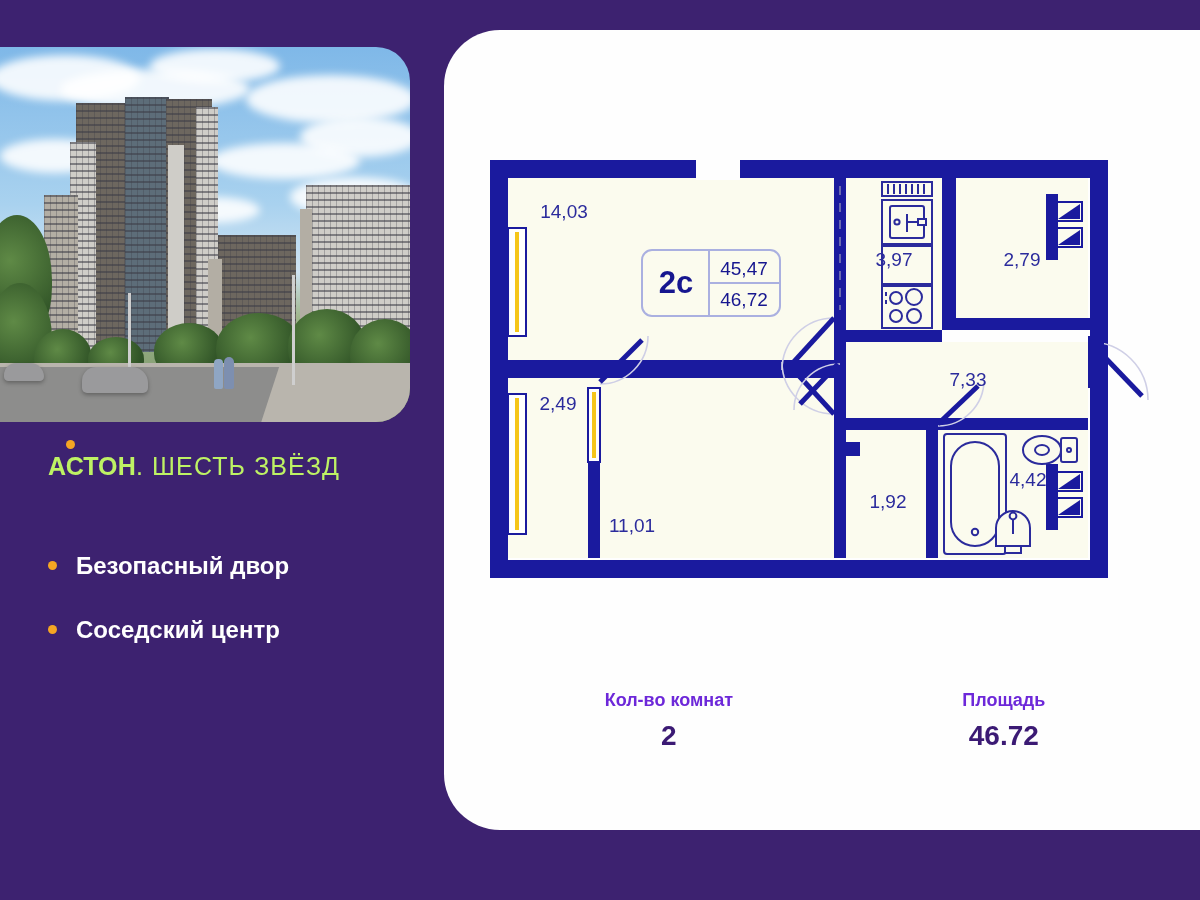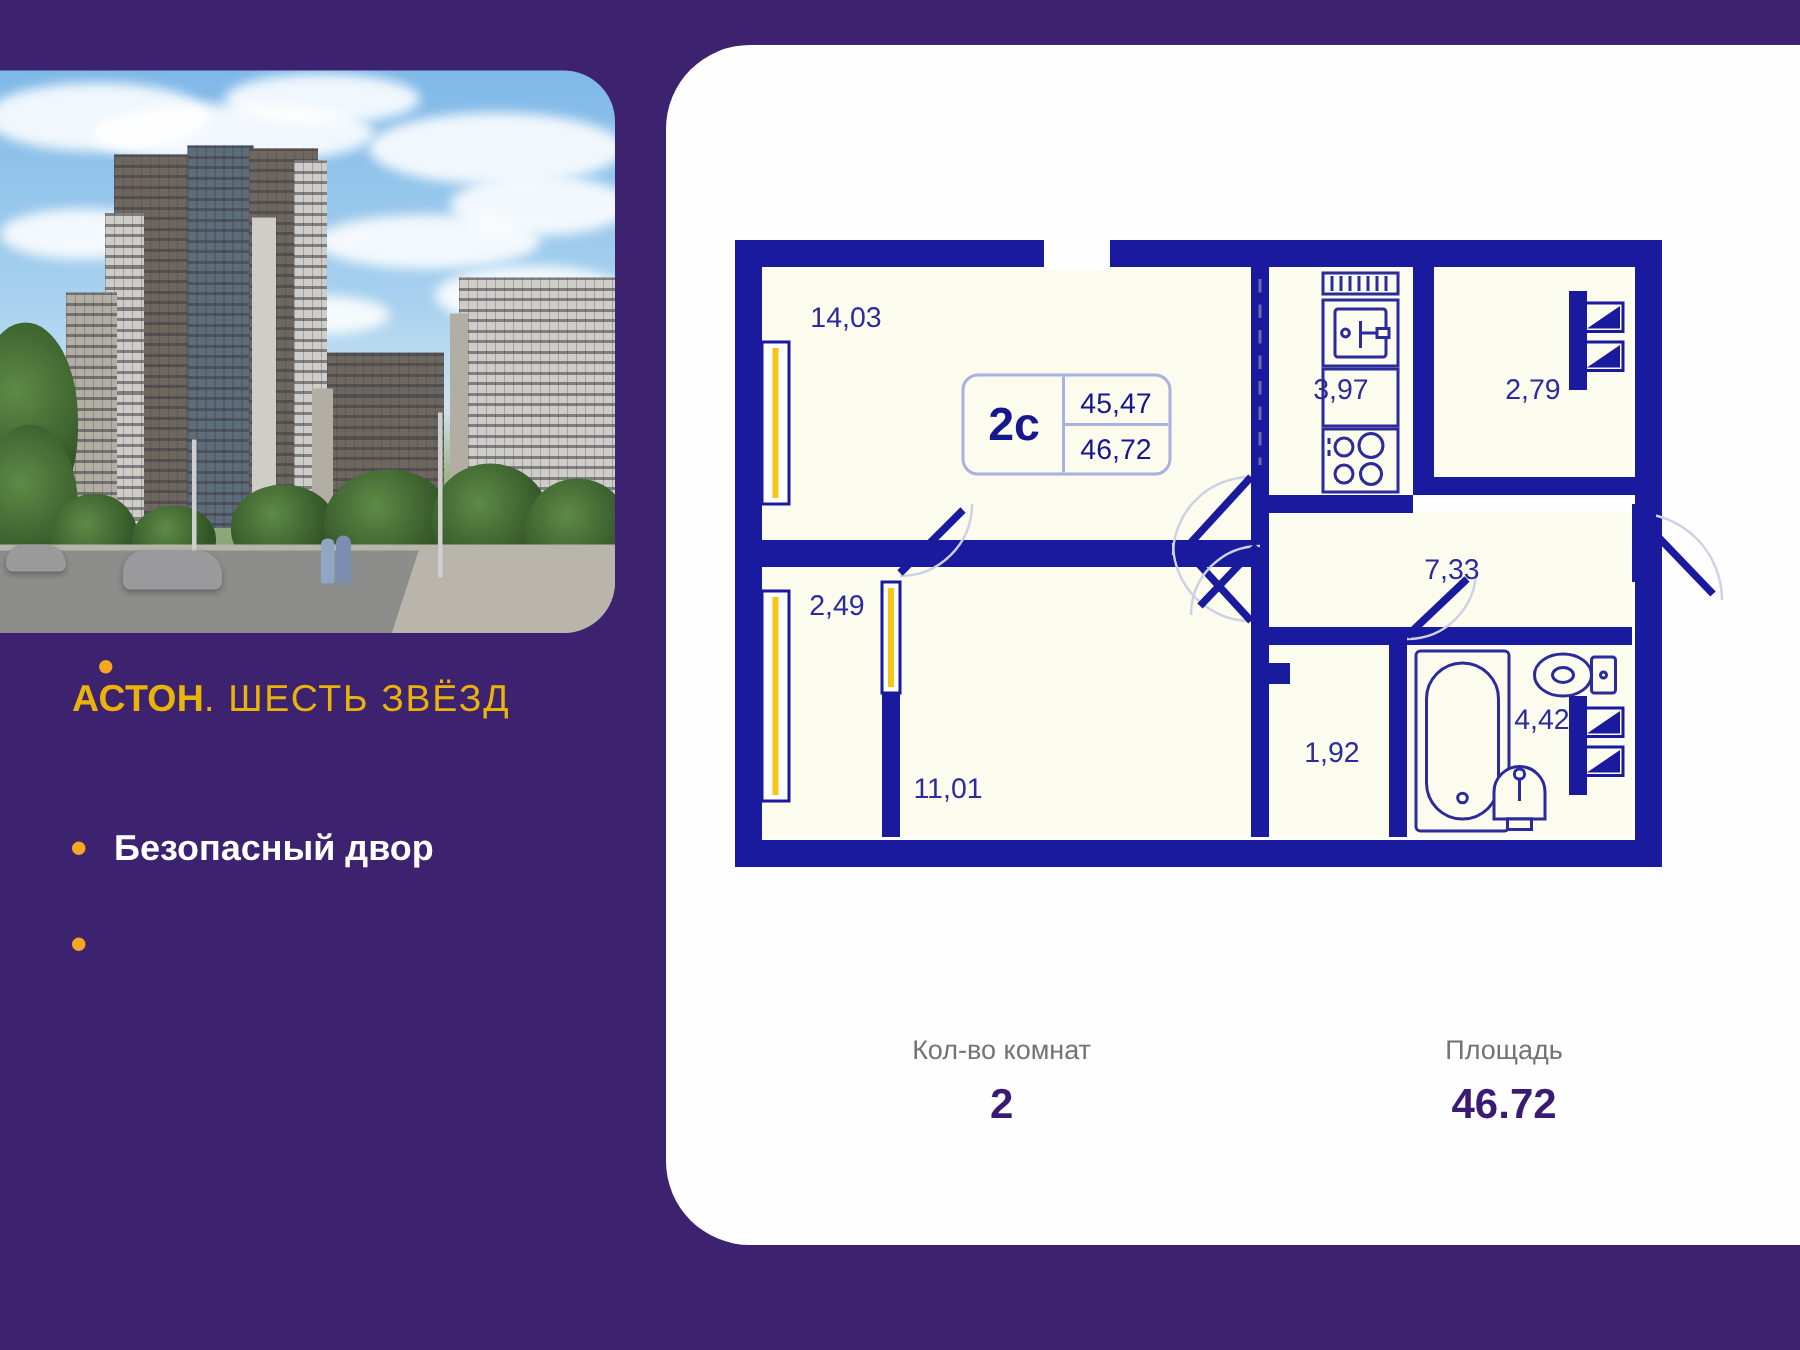--- a/index.html
+++ b/index.html
@@ -39,21 +39,21 @@
   .car{position:absolute;background:#9a9a9c;border-radius:14px 16px 5px 5px;box-shadow:0 2px 4px rgba(0,0,0,.3);}
   .person{position:absolute;}
   .pole{position:absolute;background:#cfcfcf;width:3px;}
 
   
   #logo-block{ position:absolute; left:48px; top:452px; }
   #logo-dot{
     position:absolute; left:18px; top:-12px; width:9px; height:9px;
     border-radius:50%; background:#f5a623;
   }
-  #logo-text{ font-size:25px; letter-spacing:.2px; white-space:nowrap; color:#eab308; }
+  #logo-text{ font-size:25px; letter-spacing:.2px; white-space:nowrap; color:#bef264; }
   #logo-text .strong{ font-weight:700; }
   #logo-text .thin{ font-weight:400; letter-spacing:1.1px; }
 
   
   #features{ position:absolute; left:48px; top:552px; }
   .feature{ position:relative; padding-left:28px; margin-bottom:36px; }
   .feature .bdot{
     position:absolute; left:0; top:9px; width:9px; height:9px;
     border-radius:50%; background:#f5a623;
   }
@@ -69,21 +69,21 @@
   
   #plan{ position:absolute; left:46px; top:130px; width:670px; height:460px; }
   #plan svg{ display:block; }
 
   
   #stats{
     position:absolute; left:46px; top:660px; width:670px;
     display:flex; justify-content:space-around; align-items:flex-start;
   }
   .stat{ text-align:center; }
-  .stat .cap{ font-size:18px; color:#737373; font-weight:400; margin-bottom:9px; }
+  .stat .cap{ font-size:18px; color:#6d28d9; font-weight:700; margin-bottom:9px; }
   .stat .val{ font-size:28px; color:#3b1a74; font-weight:700; }
 </style>
 </head>
 <body>
 
 <div id="left-panel">
 
   <div id="hero-photo">
 
     <div class="cloud" style="left:-10px;top:8px;width:150px;height:46px;"></div>
@@ -153,20 +153,21 @@
     </div>
   </div>
 
   <div id="features">
     <div class="feature">
       <span class="bdot"></span>
       <span class="flabel">Безопасный двор</span>
     </div>
     <div class="feature">
       <span class="bdot"></span>
+      <span class="flabel">Соседский центр</span>
     </div>
   </div>
 </div>
 
 <div id="card">
 
   <div id="plan">
     <svg width="670" height="460" viewBox="0 0 670 460" xmlns="http://www.w3.org/2000/svg">
       <defs>
         <g id="vent">

